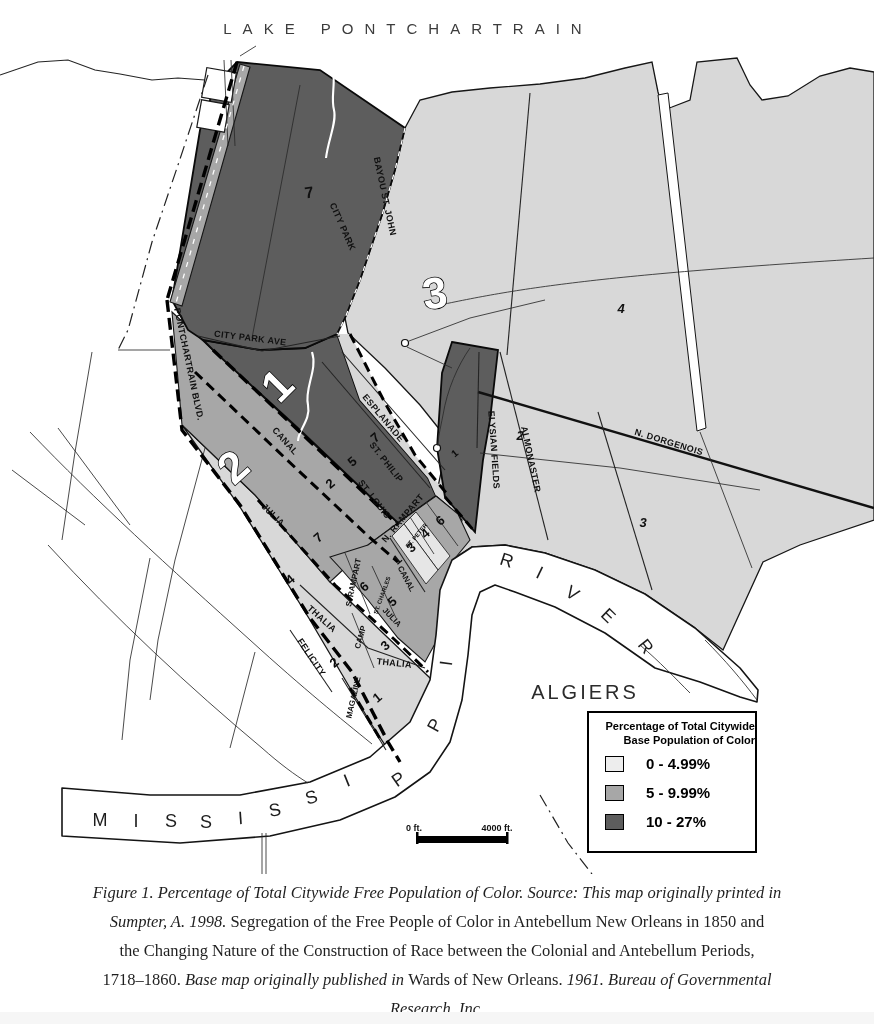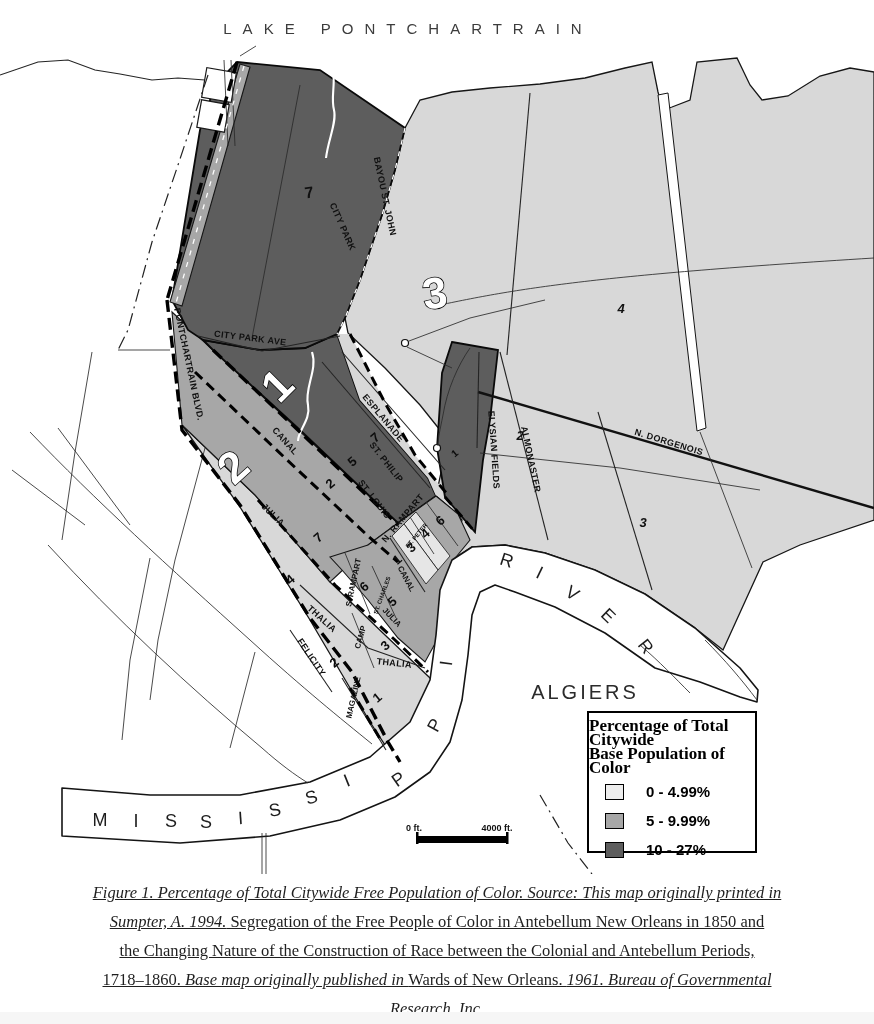--- a/index.html
+++ b/index.html
@@ -33,28 +33,28 @@
   .wsm2{font-size:10px;font-weight:bold;fill:#0c0c0c;}
   .st{font-size:9px;font-weight:bold;fill:#101010;letter-spacing:.4px;}
   .st8{font-size:8px;font-weight:bold;fill:#101010;}
   .st6{font-size:6px;font-weight:bold;fill:#101010;}
   .place{font-size:20px;fill:#2b2b2b;letter-spacing:3px;}
   .wat{font-size:18px;fill:#1d1d1d;}
   .scale{font-size:9px;font-weight:bold;fill:#111;}
   
   .legend{position:absolute;left:587px;top:711px;width:170px;height:142px;background:#fff;
           border:2.5px solid #000;box-sizing:border-box;padding:6px 0 0 0;}
-  .legend-title{font-size:17px;font-weight:bold;text-align:left;line-height:14px;color:#000;font-family:Liberation Serif, serif;}
+  .legend-title{font-size:11px;font-weight:bold;text-align:right;line-height:14px;color:#000;}
   .legend-items{margin-top:8px;}
   .legend-row{display:flex;align-items:center;margin:0 0 12px 16px;gap:12px;}
   .legend-swatch{width:17px;height:14px;border:1.6px solid #000;margin-right:10px;flex:0 0 auto;}
   .legend-label{font-size:15px;font-weight:bold;color:#000;}
   
   .caption{position:absolute;left:0;top:878px;width:874px;text-align:center;
-           font-family:"Liberation Serif",serif;font-size:16.5px;color:#1f1f1f;line-height:29px;text-decoration:underline;}
+           font-family:"Liberation Serif",serif;font-size:16.5px;color:#1f1f1f;line-height:29px;}
   .caption .it{font-style:italic;}
   .bottom-strip{position:absolute;left:0;top:1012px;width:874px;height:12px;background:#f6f6f6;}
 </style>
 </head>
 <body>
 
 <div class="stage">
   <svg id="map-svg" width="874" height="874" viewBox="0 0 874 874">
 
     <text id="lake-label" class="lake" x="408" y="34" text-anchor="middle">LAKE PONTCHARTRAIN</text>
@@ -247,19 +247,19 @@
         </div>
         <div class="legend-row">
           <div class="legend-swatch" style="background: rgb(93, 93, 93);"></div>
           <div class="legend-label">10 - 27%</div>
         </div>
       </div>
   </div>
 
   <div class="caption" id="caption">
       <div><span class="it">Figure 1. Percentage of Total Citywide Free Population of Color. Source: This map originally printed in</span></div>
-      <div><span class="it">Sumpter, A. 1994.</span><span> Segregation of the Free People of Color in Antebellum New Orleans in 1850 and</span></div>
+      <div><span class="it">Sumpter, A. 1998.</span><span> Segregation of the Free People of Color in Antebellum New Orleans in 1850 and</span></div>
       <div><span>the Changing Nature of the Construction of Race between the Colonial and Antebellum Periods,</span></div>
       <div><span>1718–1860. </span><span class="it">Base map originally published in </span><span>Wards of New Orleans. </span><span class="it">1961. Bureau of Governmental</span></div>
       <div><span class="it">Research, Inc.</span></div>
     </div>
   <div class="bottom-strip"></div>
 </div>
 
 </body></html>

